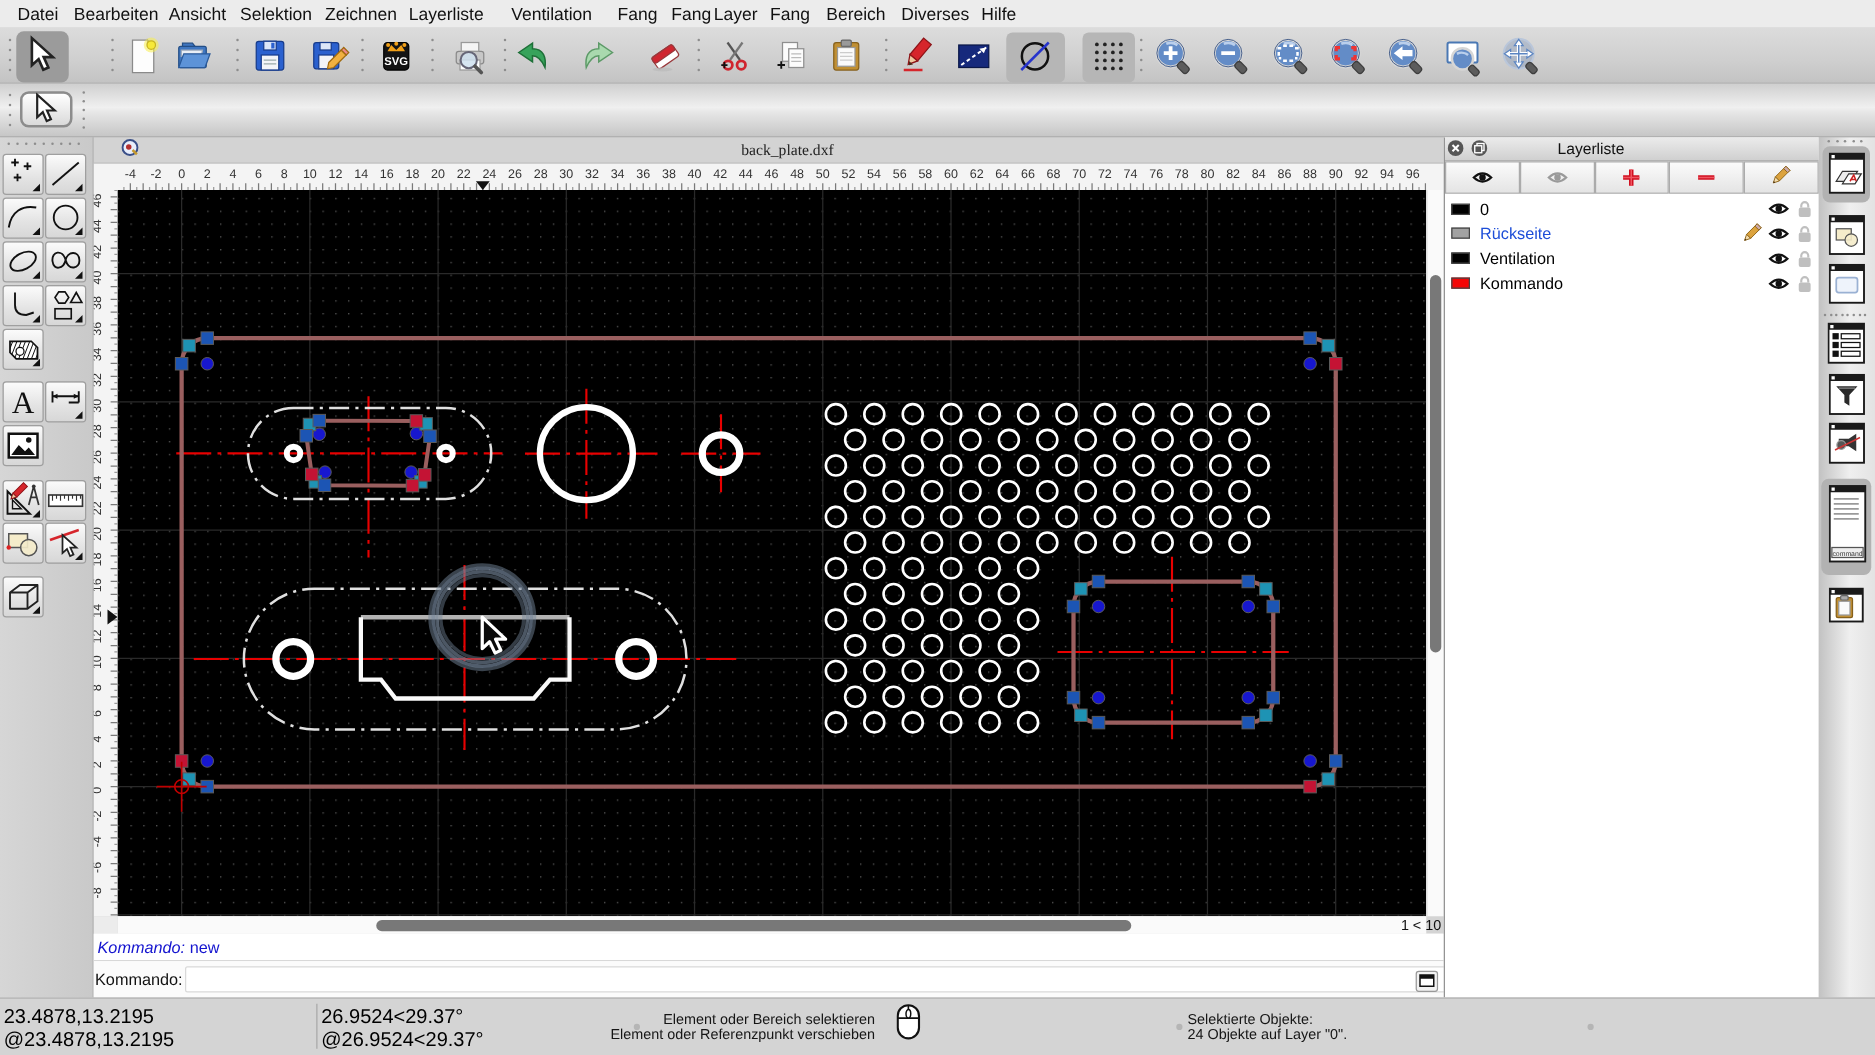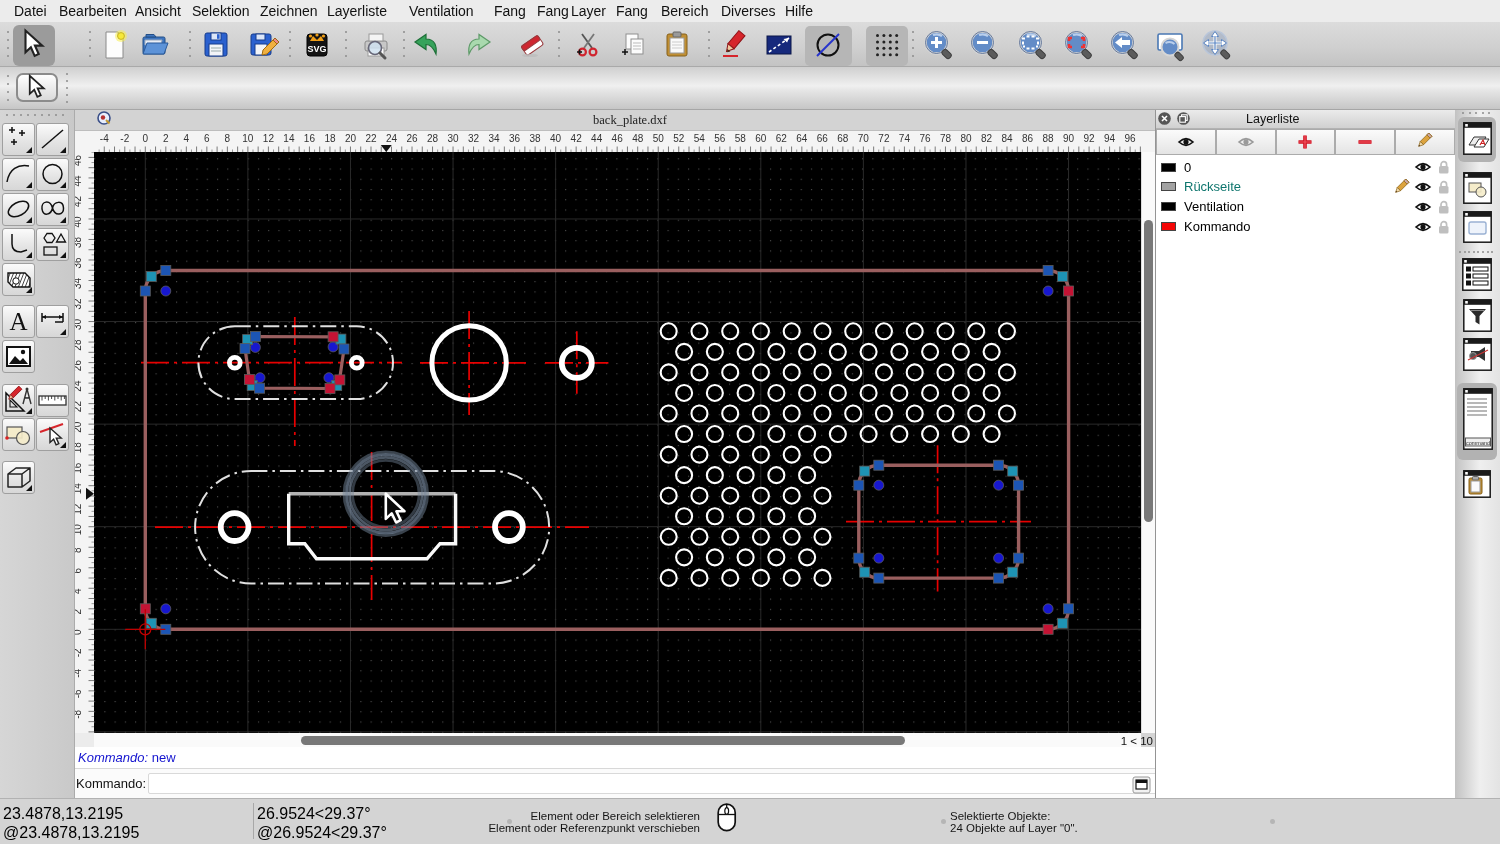--- a/index.html
+++ b/index.html
@@ -1106,21 +1106,21 @@
 <div class="abs" style="left:1184px;top:159.5px;font-size:13px;color:#000">0</div>
 <svg class="abs" style="left:1414px;top:161px" width="18" height="12" viewBox="0 0 18 12">
     <path d="M2,6 Q9,-0.5 16,6 Q9,12.5 2,6 Z" fill="none" stroke="#111" stroke-width="1.7"></path>
     <circle cx="9" cy="6" r="2.6" fill="#111"></circle>
   </svg>
 <svg class="abs" style="left:1438px;top:160px" width="12" height="14" viewBox="0 0 12 14">
     <rect x="1" y="6" width="9.5" height="7.5" rx="1.5" fill="#bfbfbf"></rect>
     <path d="M3,6 v-1.5 a2.8,2.8 0 0 1 5.6,0 V6" fill="none" stroke="#bfbfbf" stroke-width="1.7"></path>
   </svg>
 <div class="abs" style="left:1161px;top:182.4px;width:15px;height:9px;background:#a2a2a2;border:1.2px solid #444;box-sizing:border-box"></div>
-<div class="abs" style="left:1184px;top:179.4px;font-size:13px;color:#0f766e">Rückseite</div>
+<div class="abs" style="left:1184px;top:179.4px;font-size:13px;color:#1d4ed8">Rückseite</div>
 <svg class="abs" style="left:1414px;top:180.9px" width="18" height="12" viewBox="0 0 18 12">
     <path d="M2,6 Q9,-0.5 16,6 Q9,12.5 2,6 Z" fill="none" stroke="#111" stroke-width="1.7"></path>
     <circle cx="9" cy="6" r="2.6" fill="#111"></circle>
   </svg>
 <svg class="abs" style="left:1438px;top:179.9px" width="12" height="14" viewBox="0 0 12 14">
     <rect x="1" y="6" width="9.5" height="7.5" rx="1.5" fill="#bfbfbf"></rect>
     <path d="M3,6 v-1.5 a2.8,2.8 0 0 1 5.6,0 V6" fill="none" stroke="#bfbfbf" stroke-width="1.7"></path>
   </svg>
 <svg class="abs" style="left:1392px;top:177.9px" width="20" height="20" viewBox="0 0 20 20">
     <g transform="rotate(45 9 9)">

